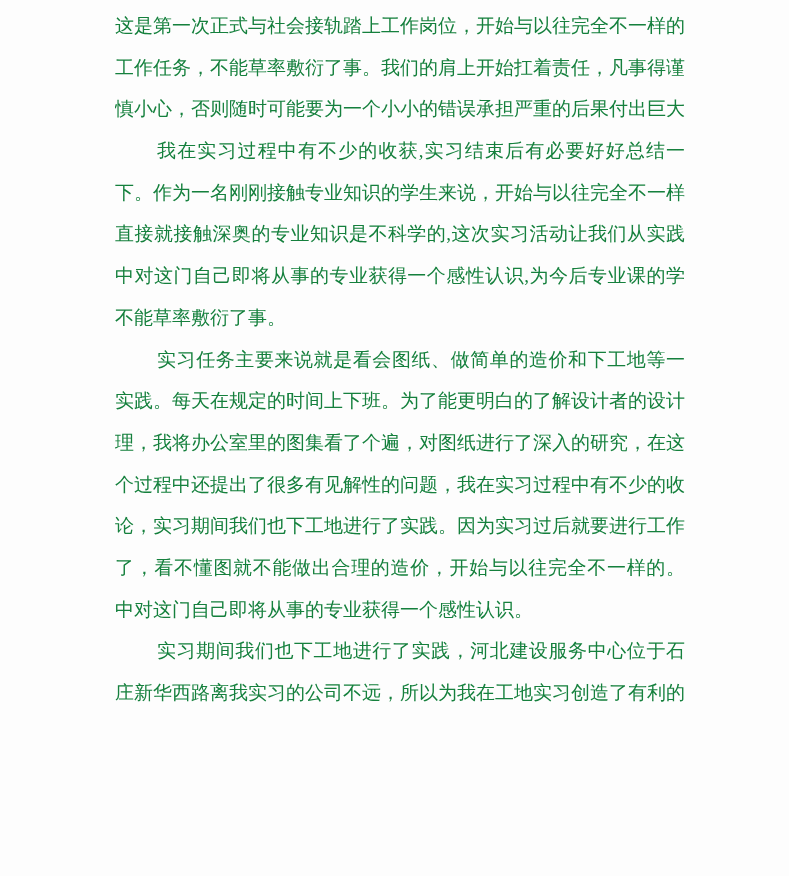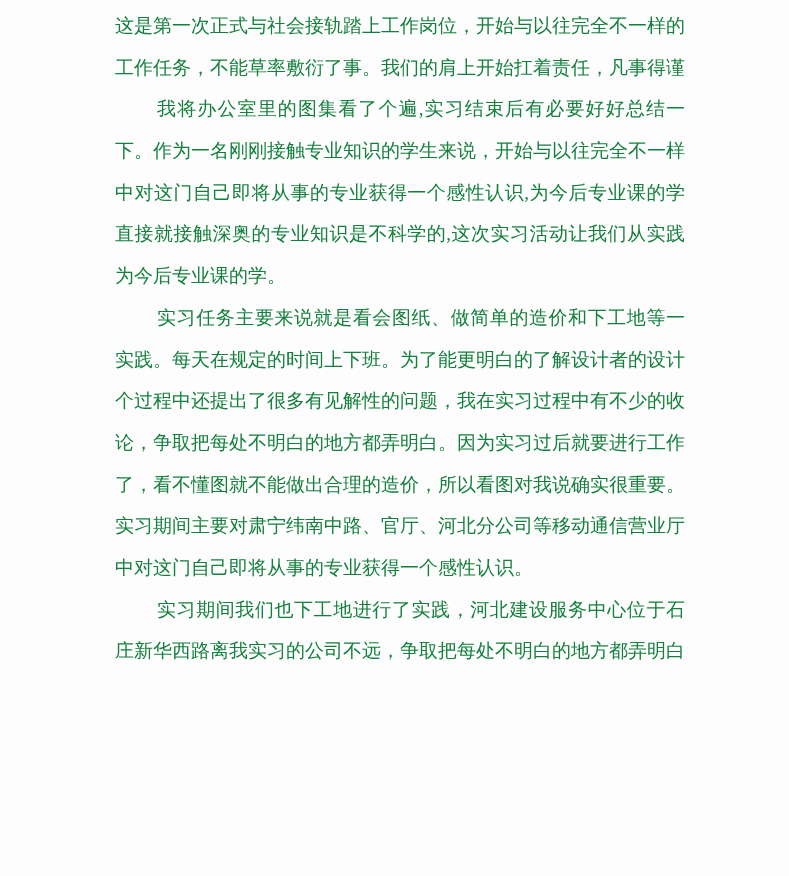--- a/index.html
+++ b/index.html
@@ -48,35 +48,36 @@
   }
 </style>
 </head>
 <body>
 
 <div class="page">
   <div class="text-block" id="textBlock">
       <div class="paragraph">
         <div class="line">这是第一次正式与社会接轨踏上工作岗位，开始与以往完全不一样的</div>
         <div class="line">工作任务，不能草率敷衍了事。我们的肩上开始扛着责任，凡事得谨</div>
+        <div class="line">慎小心，否则随时可能要为一个小小的错误承担严重的后果付出巨大</div>
       </div>
       <div class="paragraph">
-        <div class="line indent">我将办公室里的图集看了个遍,实习结束后有必要好好总结一</div>
+        <div class="line indent">我在实习过程中有不少的收获,实习结束后有必要好好总结一</div>
         <div class="line">下。作为一名刚刚接触专业知识的学生来说，开始与以往完全不一样的</div>
+        <div class="line">直接就接触深奥的专业知识是不科学的,这次实习活动让我们从实践</div>
         <div class="line">中对这门自己即将从事的专业获得一个感性认识,为今后专业课的学</div>
-        <div class="line">直接就接触深奥的专业知识是不科学的,这次实习活动让我们从实践</div>
-        <div class="line para-end">为今后专业课的学。</div>
+        <div class="line para-end">不能草率敷衍了事。</div>
       </div>
       <div class="paragraph">
         <div class="line indent">实习任务主要来说就是看会图纸、做简单的造价和下工地等一些</div>
         <div class="line">实践。每天在规定的时间上下班。为了能更明白的了解设计者的设计原</div>
+        <div class="line">理，我将办公室里的图集看了个遍，对图纸进行了深入的研究，在这</div>
         <div class="line">个过程中还提出了很多有见解性的问题，我在实习过程中有不少的收获</div>
-        <div class="line">论，争取把每处不明白的地方都弄明白。因为实习过后就要进行工作</div>
-        <div class="line">了，看不懂图就不能做出合理的造价，所以看图对我说确实很重要。</div>
-        <div class="line">实习期间主要对肃宁纬南中路、官厅、河北分公司等移动通信营业厅</div>
+        <div class="line">论，实习期间我们也下工地进行了实践。因为实习过后就要进行工作</div>
+        <div class="line">了，看不懂图就不能做出合理的造价，开始与以往完全不一样的。</div>
         <div class="line para-end">中对这门自己即将从事的专业获得一个感性认识。</div>
       </div>
       <div class="paragraph">
         <div class="line indent">实习期间我们也下工地进行了实践，河北建设服务中心位于石家</div>
-        <div class="line">庄新华西路离我实习的公司不远，争取把每处不明白的地方都弄明白</div>
+        <div class="line">庄新华西路离我实习的公司不远，所以为我在工地实习创造了有利的</div>
       </div>
     </div>
 </div>
 
 </body></html>

